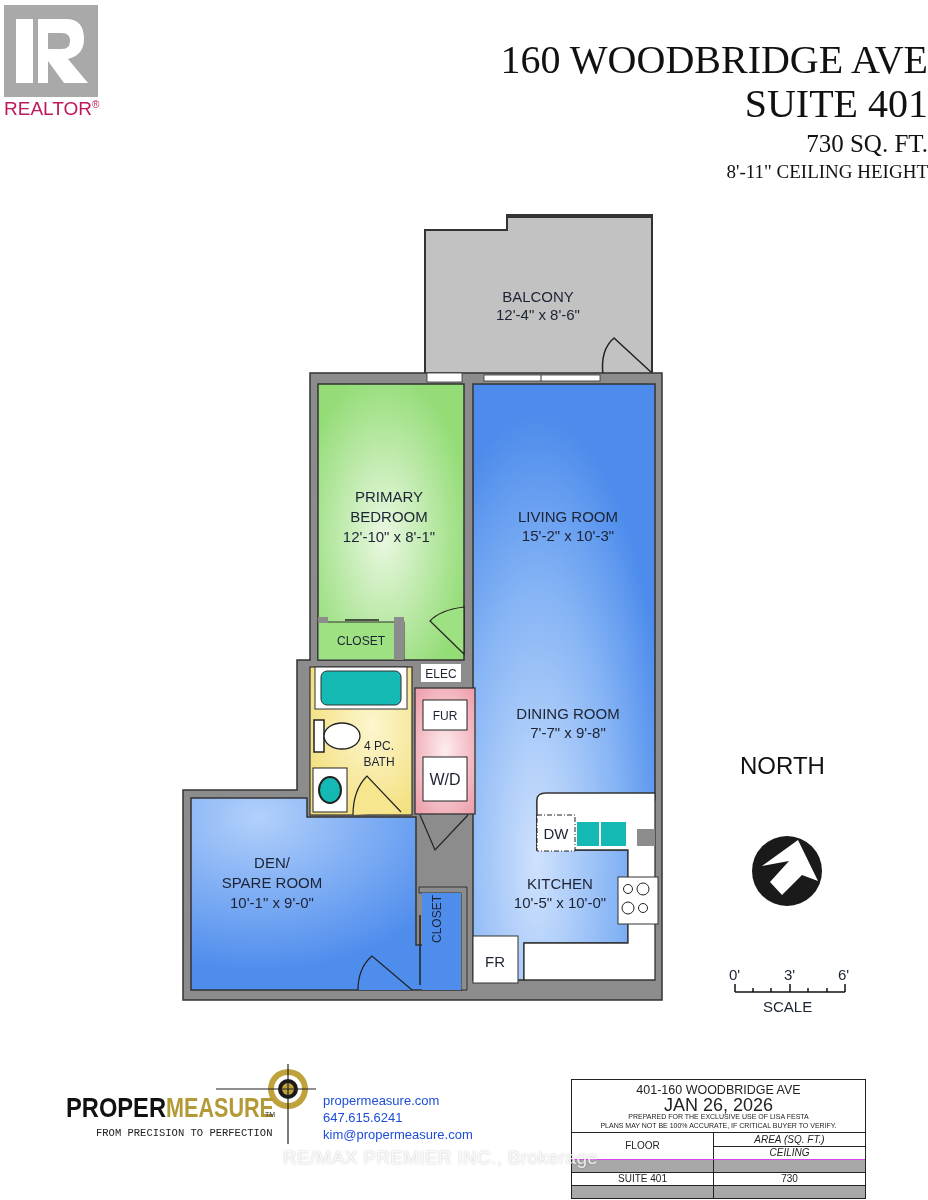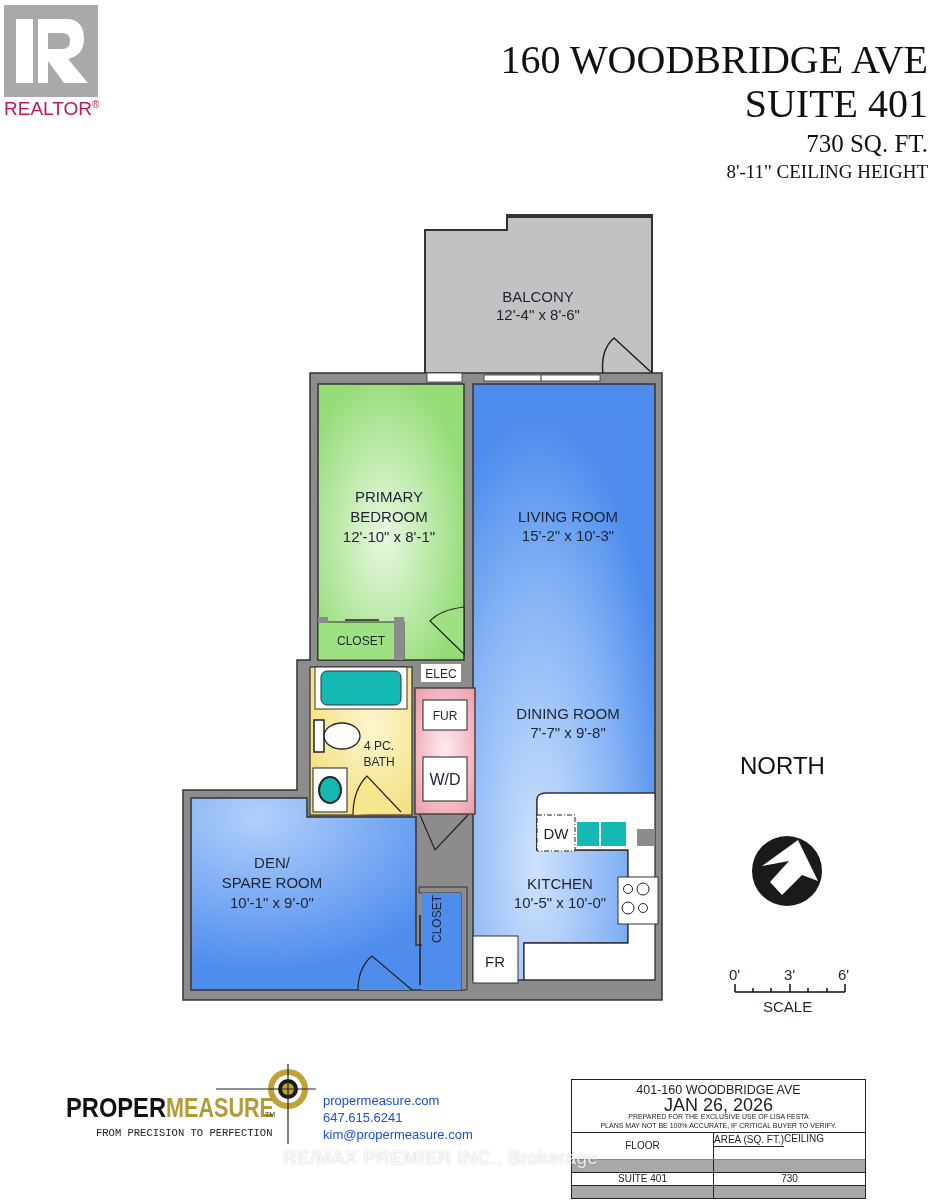--- a/index.html
+++ b/index.html
@@ -231,21 +231,21 @@
 
 <div class="info-table">
   <div class="info-head">
     <div class="ih1">401-160 WOODBRIDGE AVE</div>
     <div class="ih2">JAN 26, 2026</div>
     <div class="ih3">PREPARED FOR THE EXCLUSIVE USE OF LISA FESTA</div>
     <div class="ih3">PLANS MAY NOT BE 100% ACCURATE, IF CRITICAL BUYER TO VERIFY.</div>
   </div>
   <div style="display:flex;border-bottom:1px solid #d946ef;">
     <div class="c1" style="height:26px;line-height:26px;">FLOOR</div>
-    <div class="c2" style="display:flex;">
+    <div class="c2" style="display:flex;flex-direction:column;font-style:italic;">
       <div style="height:13px;line-height:13px;border-bottom:1px solid #222;">AREA (SQ. FT.)</div>
       <div style="height:12px;line-height:12px;">CEILING</div>
     </div>
   </div>
   <div class="row grey">
       <div class="c1"></div>
       <div class="c2"></div>
     </div>
   <div class="row">
     <div class="c1">SUITE 401</div>

